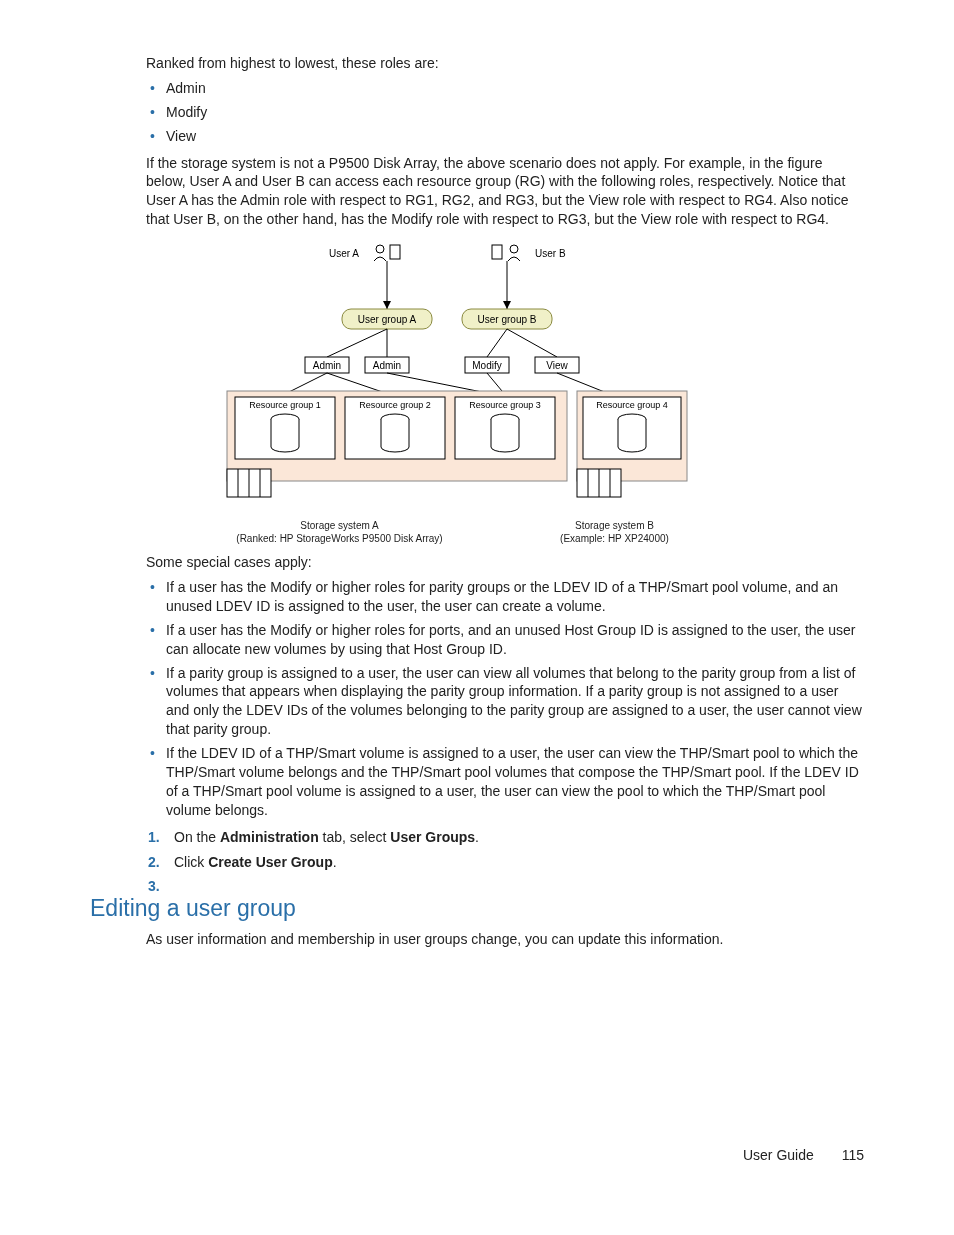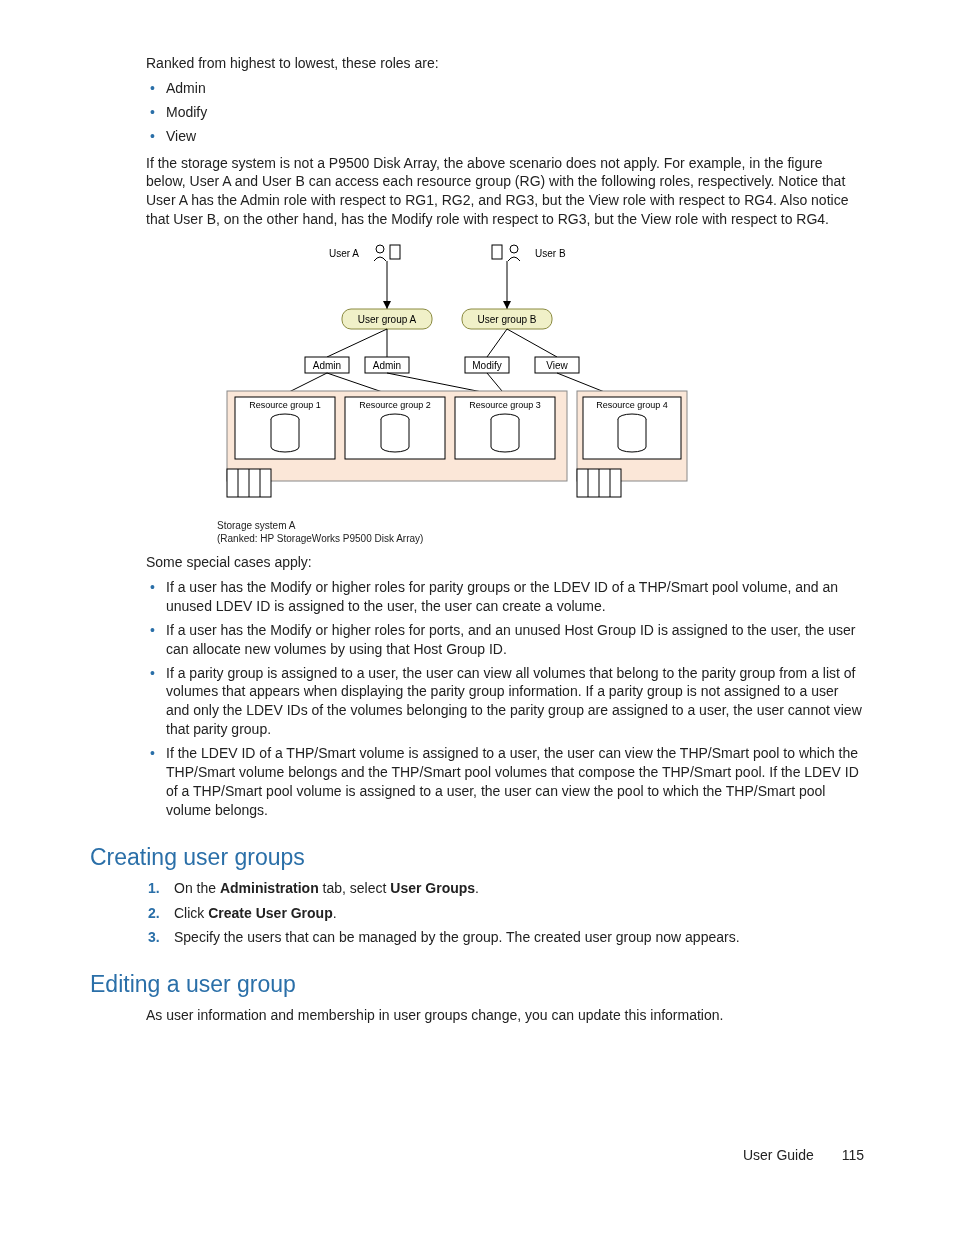--- a/index.html
+++ b/index.html
@@ -68,20 +68,21 @@
     position: absolute;
     bottom: 72px;
     right: 90px;
     font-size: 14px;
   }
   .footer .pg { margin-left: 24px; }
 
   
   .diagram-wrap {
     margin: 10px 0 4px 0;
+    text-align: center;
   }
   .diagram {
     display: block;
     margin: 0 auto;
   }
   .diag-label { font-family: Arial, sans-serif; font-size: 10px; fill: #000; }
   .diag-small { font-family: Arial, sans-serif; font-size: 9px; fill: #000; }
   .captions {
     display: flex;
     width: 520px;
@@ -196,44 +197,46 @@
         <line x1="382" y1="230" x2="382" y2="258" stroke="#000"></line>
         <line x1="393" y1="230" x2="393" y2="258" stroke="#000"></line>
       </g>
     </svg>
 
     <div class="captions">
       <div class="left">
         <div>Storage system A</div>
         <div>(Ranked: HP StorageWorks P9500 Disk Array)</div>
       </div>
+      <div class="right">
+        <div>Storage system B</div>
+        <div>(Example: HP XP24000)</div>
+      </div>
     </div>
   </div>
 
   <div class="body-text">
     <p>Some special cases apply:</p>
     <ul class="bullets">
       <li><span>If a user has the Modify or higher roles for parity groups or the LDEV ID of a THP/Smart pool volume, and an unused LDEV ID is assigned to the user, the user can create a volume.</span></li>
       <li><span>If a user has the Modify or higher roles for ports, and an unused Host Group ID is assigned to the user, the user can allocate new volumes by using that Host Group ID.</span></li>
       <li><span>If a parity group is assigned to a user, the user can view all volumes that belong to the parity group from a list of volumes that appears when displaying the parity group information. If a parity group is not assigned to a user and only the LDEV IDs of the volumes belonging to the parity group are assigned to a user, the user cannot view that parity group.</span></li>
       <li><span>If the LDEV ID of a THP/Smart volume is assigned to a user, the user can view the THP/Smart pool to which the THP/Smart volume belongs and the THP/Smart pool volumes that compose the THP/Smart pool. If the LDEV ID of a THP/Smart pool volume is assigned to a user, the user can view the pool to which the THP/Smart pool volume belongs.</span></li>
     </ul>
   </div>
 
-  <h2 class="section">Creating user groups</h2>
   <div class="body-text">
     <ol class="steps">
       <li><span class="num">1.</span>
         <span>On the </span><b>Administration</b><span> tab, select </span><b>User Groups</b><span>.</span>
       </li>
       <li><span class="num">2.</span>
         <span>Click </span><b>Create User Group</b><span>.</span>
       </li>
       <li><span class="num">3.</span>
-        <span>Specify the users that can be managed by the group. The created user group now appears.</span>
       </li>
     </ol>
   </div>
 
   <h2 class="section">Editing a user group</h2>
   <div class="body-text">
     <p>As user information and membership in user groups change, you can update this information.</p>
   </div>
 
   <div class="footer">

